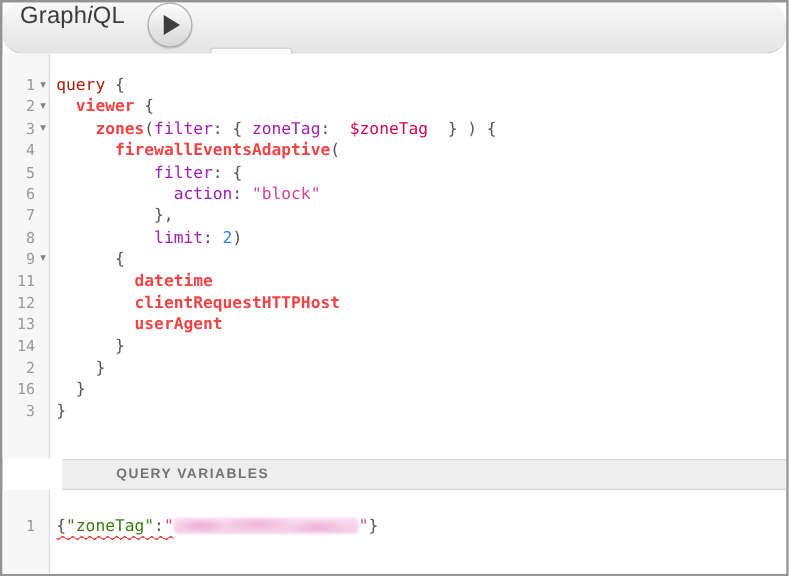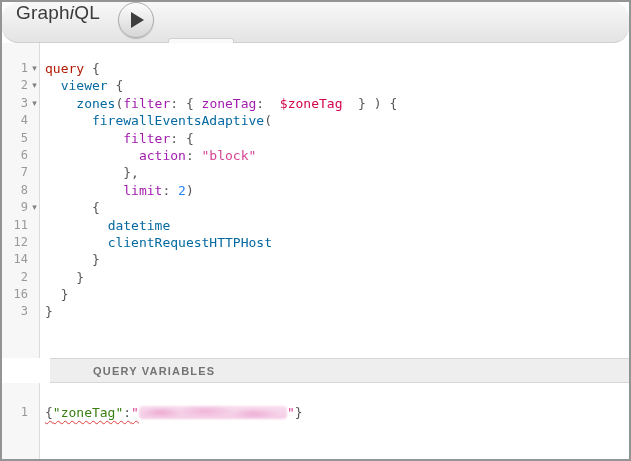--- a/index.html
+++ b/index.html
@@ -67,21 +67,21 @@
     font-size:12px;line-height:17.4px;
   }
   .foldcol{
     flex:0 0 13px;text-align:center;color:#828282;
     font-size:9px;line-height:17.4px;cursor:pointer;
     font-family:"DejaVu Sans",sans-serif;
   }
   .code{white-space:pre;padding-left:4px;line-height:17.4px;}
   
   .tk-k{color:#B11A04;}
-  .tk-f{color:#0369a1;}
+  .tk-f{color:#ef4444;font-weight:bold;}
   .tk-a{color:#a21caf;}
   .tk-v{color:#D2054E;margin-top:30px;}
   .tk-s{color:#D64292;}
   .tk-n{color:#2882F9;}
   .tk-u{color:#555555;}
   .tk-j{color:#397D13;}
   .err{
     text-decoration-line:underline;
     text-decoration-style:wavy;
     text-decoration-color:#E13C3C;
@@ -175,20 +175,25 @@
           <span class="ln">11</span>
           <span class="foldcol"></span>
           <div class="code"><span class="tk-u">        </span><span class="tk-f">datetime</span></div>
         </div>
         <div class="line">
           <span class="ln">12</span>
           <span class="foldcol"></span>
           <div class="code"><span class="tk-u">        </span><span class="tk-f">clientRequestHTTPHost</span></div>
         </div>
         <div class="line">
+          <span class="ln">13</span>
+          <span class="foldcol"></span>
+          <div class="code"><span class="tk-u">        </span><span class="tk-f">userAgent</span></div>
+        </div>
+        <div class="line">
           <span class="ln">14</span>
           <span class="foldcol"></span>
           <div class="code"><span class="tk-u">      }</span></div>
         </div>
         <div class="line">
           <span class="ln">2</span>
           <span class="foldcol"></span>
           <div class="code"><span class="tk-u">    }</span></div>
         </div>
         <div class="line">

